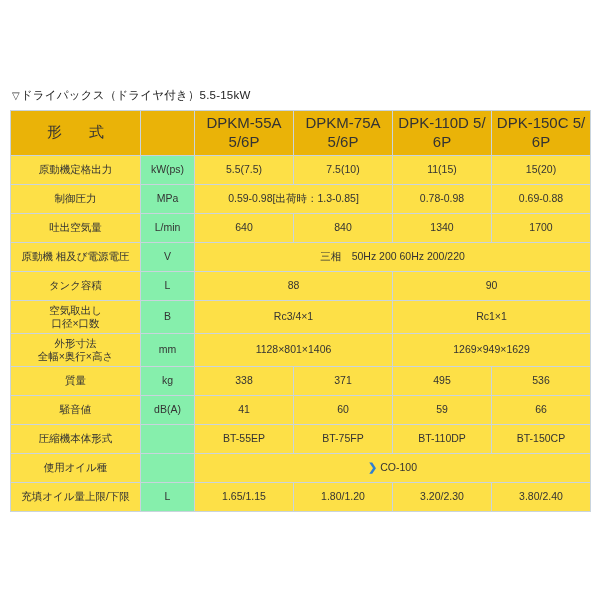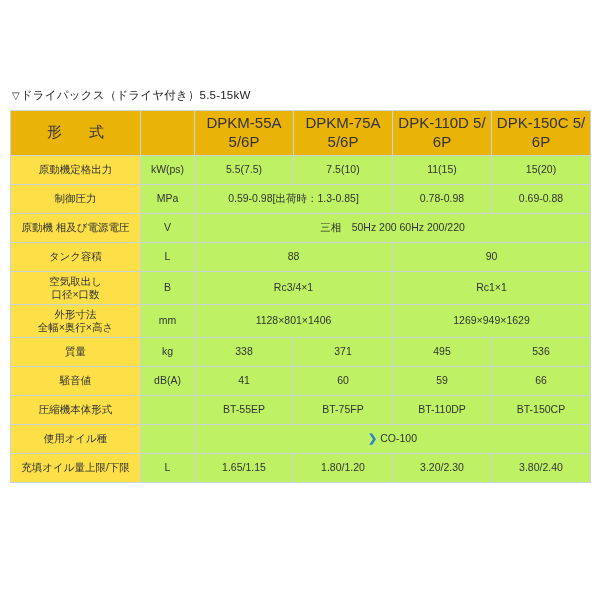--- a/index.html
+++ b/index.html
@@ -55,34 +55,34 @@
   col.c-d3    { width: 99px; }
   col.c-d4    { width: 99px; }
 
   td.label {
     text-align: left;
     padding-left: 8px;
     background: #fde047;
     color: #333333;
   }
   td.unit {
-    background: #bef264;
+    background: #86efac;
   }
   tr.head td {
     background: #eab308;
     font-size: 15px;
     color: #333333;
     height: 25px;
   }
   tr.head td.label {
     letter-spacing: 6px;
     padding-left: 10px;
   }
   td.data {
-    background: #bef264;
+    background: #fde047;
   }
   .oil-val {
     display: inline-block;
     white-space: nowrap;
   }
   .arrow {
     color: #2f7fd0;
     font-size: 11px;
     margin-right: 3px;
     font-weight: bold;
@@ -132,20 +132,28 @@
             <td class="data">15(20)</td>
           </tr>
           <tr>
             <td class="label">制御圧力</td>
             <td class="unit">MPa</td>
             <td class="data" colspan="2">0.59-0.98[出荷時：1.3-0.85]</td>
             <td class="data">0.78-0.98</td>
             <td class="data">0.69-0.88</td>
           </tr>
           <tr>
+            <td class="label">吐出空気量</td>
+            <td class="unit">L/min</td>
+            <td class="data">640</td>
+            <td class="data">840</td>
+            <td class="data">1340</td>
+            <td class="data">1700</td>
+          </tr>
+          <tr>
             <td class="label">原動機 相及び電源電圧</td>
             <td class="unit">V</td>
             <td class="data" colspan="4">三相　50Hz 200 60Hz 200/220</td>
           </tr>
           <tr>
             <td class="label">タンク容積</td>
             <td class="unit">L</td>
             <td class="data" colspan="2">88</td>
             <td class="data" colspan="2">90</td>
           </tr>

